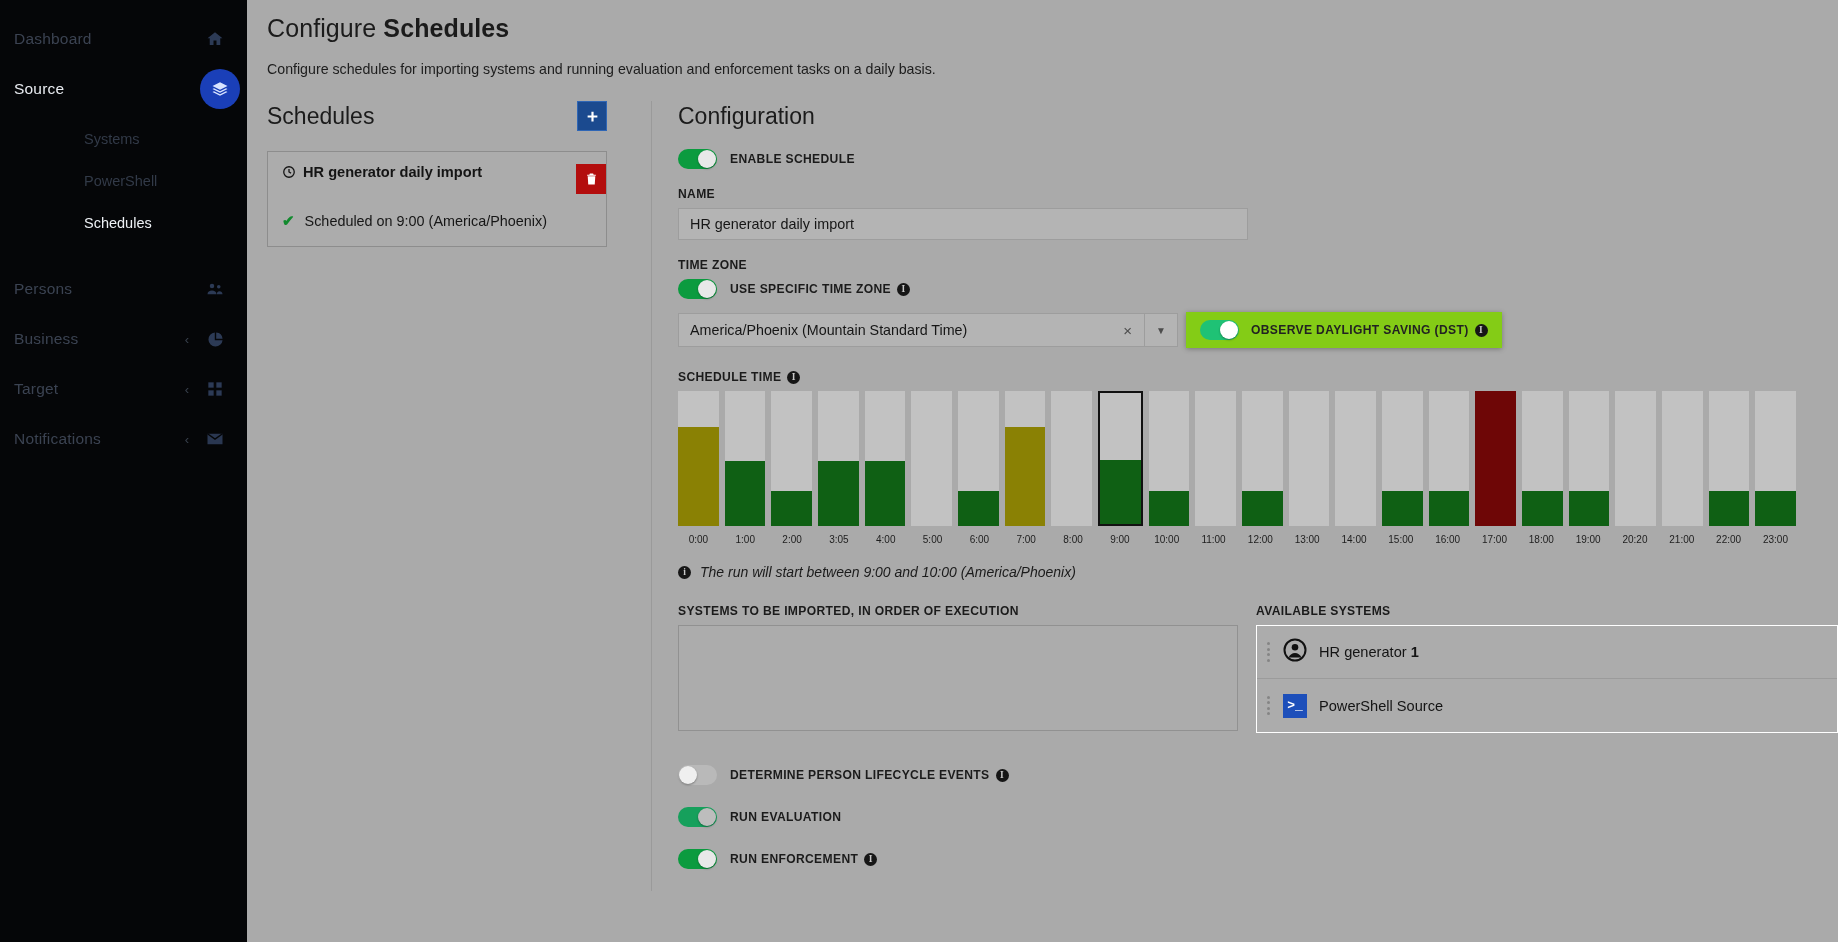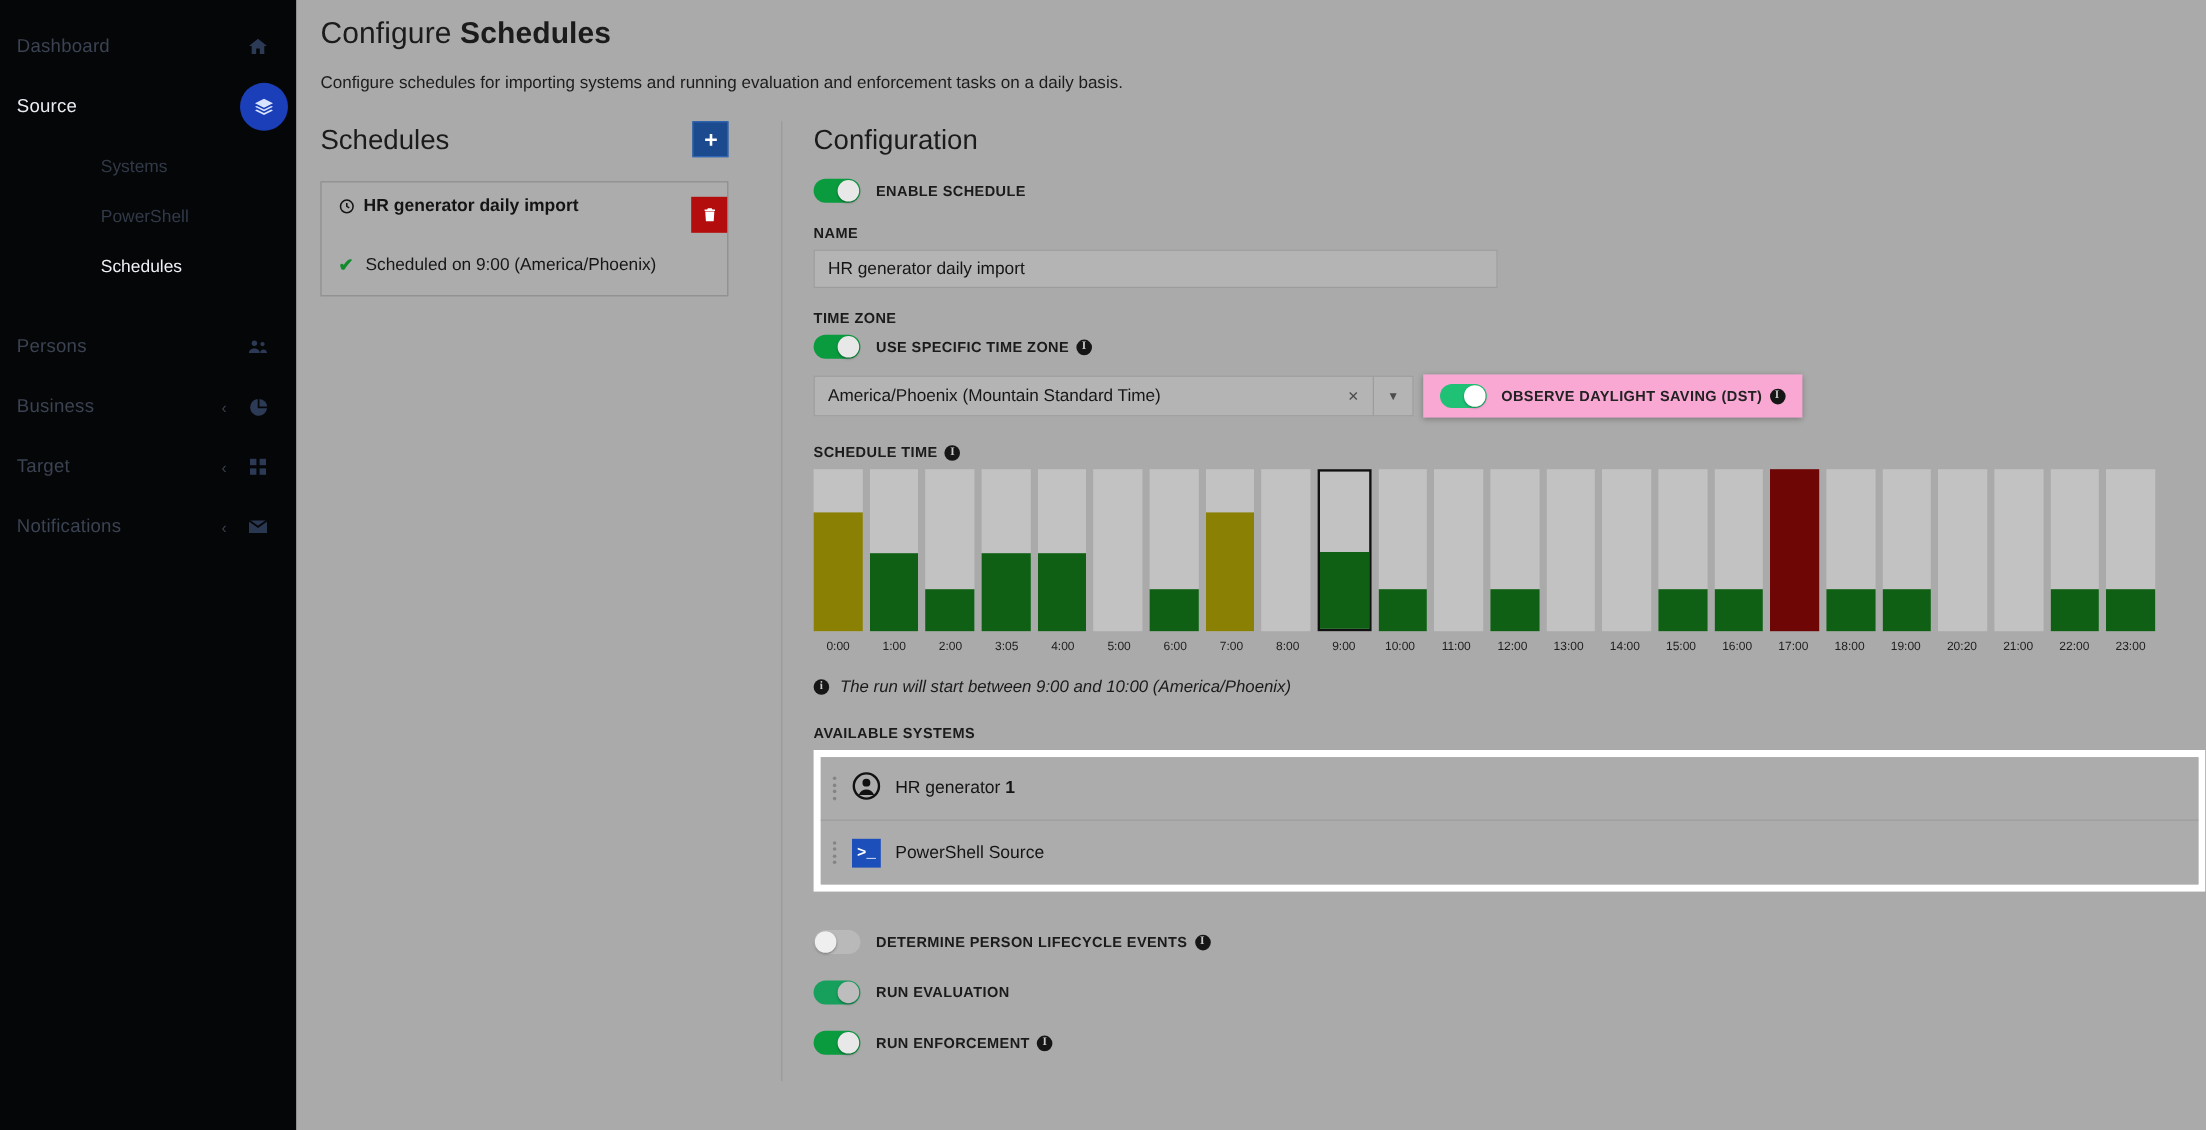--- a/index.html
+++ b/index.html
@@ -179,21 +179,21 @@
     cursor: pointer;
   }
   .tz-select .val { flex: 1 1 auto; }
   .tz-clear { color: #4c4c4c; font-size: 15px; margin-right: 12px; cursor: pointer;}
   .tz-caret {
     border-left: 1px solid #9d9d9d; height: 100%;
     display: flex; align-items: center; padding-left: 11px;
     color: #4c4c4c; font-size: 10px;
   }
   .dst-card {
-    background: #f9a8d4;
+    background: #84cc16;
     box-shadow: 0 1px 5px rgba(0,0,0,.3);
     height: 36px; padding: 0 14px;
     display: flex; align-items: center; gap: 12px;
   }
   .dst-card .toggle-label { color: #222; }
 
   
   .chart-wrap { margin-top: 2px; margin-bottom: 10px; }
   .bars {
     display: flex; align-items: flex-end; gap: 6px;
@@ -221,21 +221,21 @@
     margin-top: 19px; margin-bottom: 24px;
   }
 
   
   .sys-cols { display: flex; gap: 18px; }
   .sys-left { width: 560px; flex: 0 0 560px; }
   .sys-right { flex: 1 1 auto; }
   .drop-zone {
     height: 106px; border: 1px solid #919191; background: #acacac;
   }
-  .sys-list { border: 6px solid #ffffff; }
+  .sys-list { border: 1px solid #ffffff; }
   .sys-item {
     height: 53px; display: flex; align-items: center; gap: 12px;
     padding-left: 10px;
     border-bottom: 1px solid #9b9b9b;
     background: #acacac; cursor: pointer;
   }
   .sys-item:last-child { border-bottom: none; }
   .grip {
     width: 4px; display: flex; flex-direction: column; gap: 2.5px;
     opacity: .45; cursor: grab;
@@ -515,20 +515,24 @@
               <div class="tick">23:00</div>
             </div>
         </div>
 
         <div class="hint">
           <i class="info-ico">i</i>
           <span>The run will start between 9:00 and 10:00 (America/Phoenix)</span>
         </div>
 
         <div class="sys-cols">
+          <div class="sys-left">
+            <div class="fld-label">Systems to be imported, in order of execution</div>
+            <div class="drop-zone"></div>
+          </div>
           <div class="sys-right">
             <div class="fld-label">Available systems</div>
             <div class="sys-list">
 
               <div class="sys-item">
                 <span class="grip">
                     <i></i>
                     <i></i>
                     <i></i>
                     <i></i>

